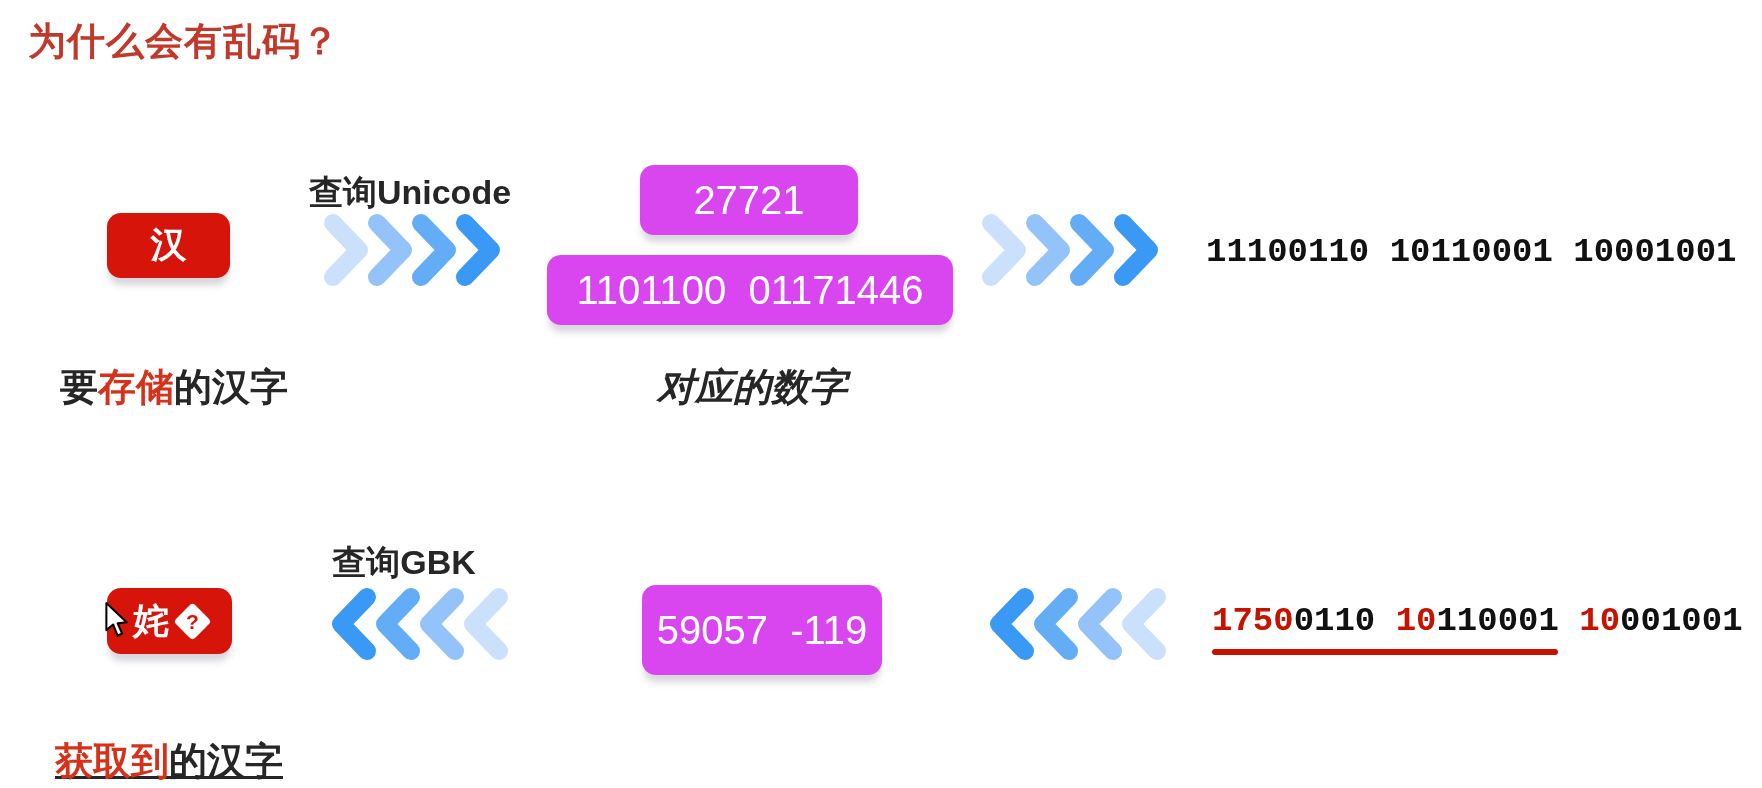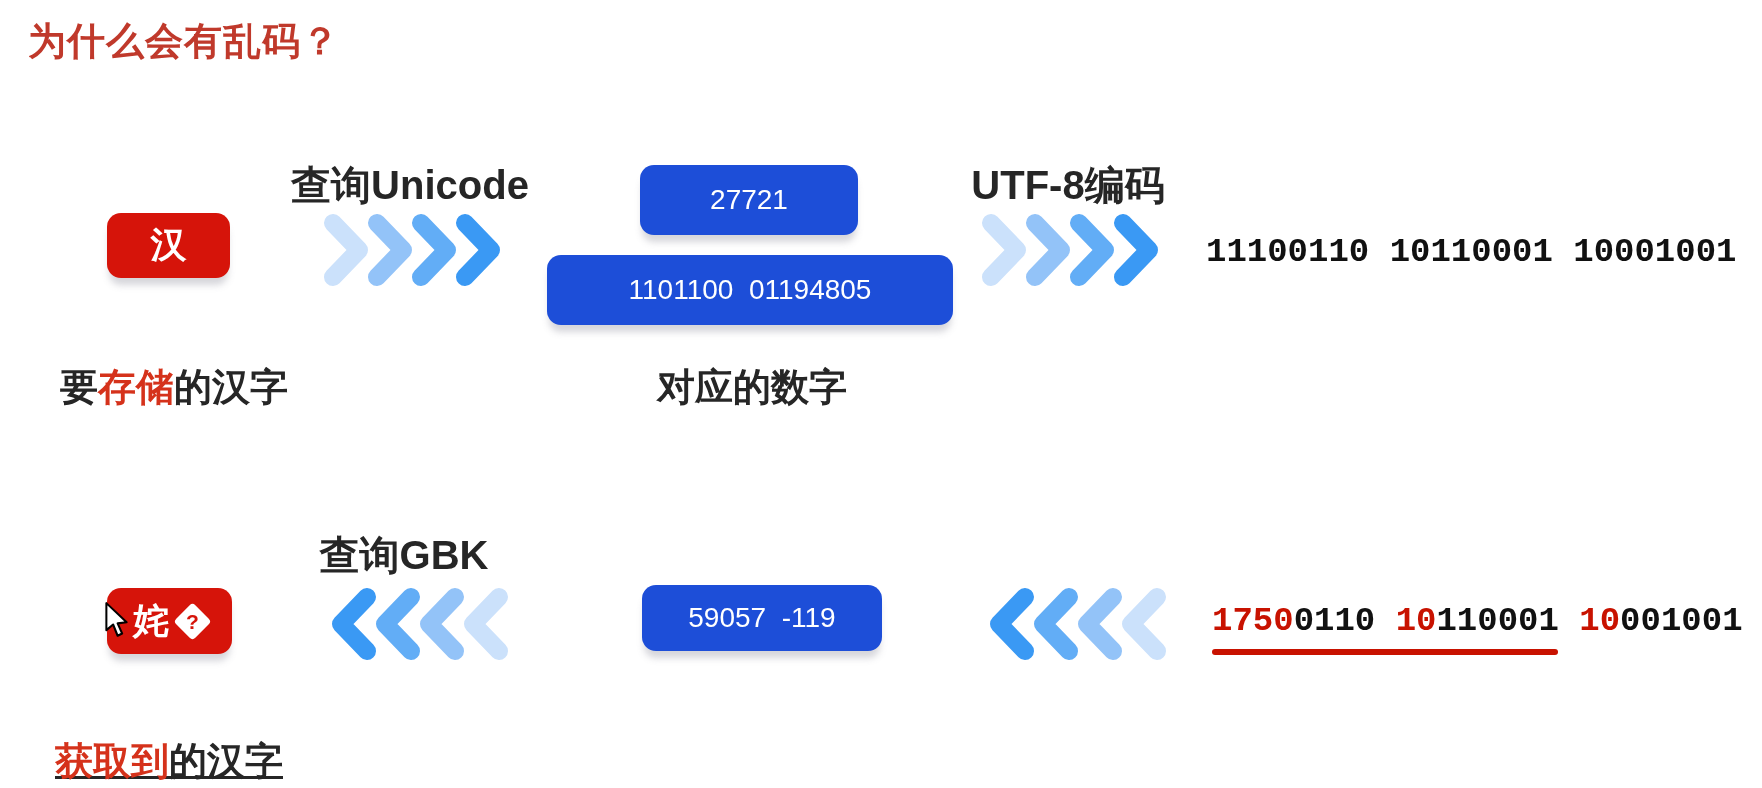--- a/index.html
+++ b/index.html
@@ -6,32 +6,32 @@
   .canvas{
     position:relative;width:1762px;height:788px;background:#ffffff;overflow:hidden;
     font-family:"Liberation Sans","DejaVu Sans",sans-serif;color:#262626;
   }
   .title{
     position:absolute;left:28px;top:16px;font-size:38px;font-weight:bold;
     color:#c0392b;letter-spacing:1px;
   }
   .step-label{
     position:absolute;width:176px;display:flex;justify-content:center;
-    font-size:40px;font-weight:bold;color:#262626;white-space:nowrap;
+    font-size:34px;font-weight:bold;color:#262626;white-space:nowrap;margin-top:12px;
   }
   .redbox{
     position:absolute;background:#d6140a;border-radius:14px;
     display:flex;align-items:center;justify-content:center;
     color:#ffffff;font-size:36px;font-weight:bold;
     box-shadow:0 9px 7px -2px rgba(120,120,135,0.30);
   }
   .orangebox{
-    position:absolute;background:#1d4ed8;border-radius:14px;
+    position:absolute;background:#d946ef;border-radius:14px;
     display:flex;align-items:center;justify-content:center;
-    color:#ffffff;font-size:28px;white-space:pre;
+    color:#ffffff;font-size:40px;white-space:pre;
     box-shadow:0 9px 7px -2px rgba(120,120,135,0.30);
   }
   .chev{position:absolute;width:180px;height:72px;}
   .mono{
     position:absolute;font-family:Liberation Mono, monospace;
     font-weight:bold;font-size:34px;color:#111111;white-space:pre;line-height:1;
   }
   .mono .r{color:#c81200;}
   .caption{
     position:absolute;font-size:38px;font-weight:bold;color:#262626;white-space:nowrap;
@@ -67,56 +67,55 @@
     <polyline points="55,9 81,36 55,63" fill="none" stroke-width="18" stroke-linecap="round" stroke-linejoin="round" stroke="#93c3f8"></polyline>
     <polyline points="99,9 125,36 99,63" fill="none" stroke-width="18" stroke-linecap="round" stroke-linejoin="round" stroke="#62adf6"></polyline>
     <polyline points="143,9 169,36 143,63" fill="none" stroke-width="18" stroke-linecap="round" stroke-linejoin="round" stroke="#3a99f4"></polyline>
   </svg>
 
   <div class="orangebox" style="left:640px;top:165px;width:218px;height:70px;">
     <span>27721</span>
   </div>
 
   <div class="orangebox" style="left:547px;top:255px;width:406px;height:70px;">
-    <span>1101100  01194805</span>
+    <span>1101100  01171446</span>
   </div>
 
-  <div class="step-label" style="left:980px;top:158px;">UTF-8编码</div>
 
   <svg class="chev" style="left:980px;top:214px;" viewBox="0 0 180 72">
     <polyline points="11,9 37,36 11,63" fill="none" stroke-width="18" stroke-linecap="round" stroke-linejoin="round" stroke="#cbe1fb"></polyline>
     <polyline points="55,9 81,36 55,63" fill="none" stroke-width="18" stroke-linecap="round" stroke-linejoin="round" stroke="#93c3f8"></polyline>
     <polyline points="99,9 125,36 99,63" fill="none" stroke-width="18" stroke-linecap="round" stroke-linejoin="round" stroke="#62adf6"></polyline>
     <polyline points="143,9 169,36 143,63" fill="none" stroke-width="18" stroke-linecap="round" stroke-linejoin="round" stroke="#3a99f4"></polyline>
   </svg>
 
   <div class="mono" style="left:1206px;top:235px;">11100110 10110001 10001001</div>
 
   <div class="caption" style="left:60px;top:362px;text-align:center;">
     <span>要</span><span class="accent">存储</span><span>的汉字</span>
   </div>
-  <div class="caption" style="left:657px;top:362px;">对应的数字</div>
+  <div class="caption" style="left:657px;top:362px;font-style:italic;">对应的数字</div>
 
   <div class="step-label" style="left:316px;top:528px;">查询GBK</div>
 
   <div class="redbox" style="left:107px;top:588px;width:125px;height:66px;">
     <span>姹</span>
     <span class="fffd">
         <span>?</span>
       </span>
   </div>
 
   <svg class="chev" style="left:330px;top:588px;" viewBox="0 0 180 72">
     <polyline points="37,9 11,36 37,63" fill="none" stroke-width="18" stroke-linecap="round" stroke-linejoin="round" stroke="#3a99f4"></polyline>
     <polyline points="81,9 55,36 81,63" fill="none" stroke-width="18" stroke-linecap="round" stroke-linejoin="round" stroke="#62adf6"></polyline>
     <polyline points="125,9 99,36 125,63" fill="none" stroke-width="18" stroke-linecap="round" stroke-linejoin="round" stroke="#93c3f8"></polyline>
     <polyline points="169,9 143,36 169,63" fill="none" stroke-width="18" stroke-linecap="round" stroke-linejoin="round" stroke="#cbe1fb"></polyline>
   </svg>
 
-  <div class="orangebox" style="left:642px;top:585px;width:240px;height:66px;">
+  <div class="orangebox" style="left:642px;top:585px;width:240px;height:90px;">
     <span>59057  -119</span>
   </div>
 
 
   <svg class="chev" style="left:988px;top:588px;" viewBox="0 0 180 72">
     <polyline points="37,9 11,36 37,63" fill="none" stroke-width="18" stroke-linecap="round" stroke-linejoin="round" stroke="#3a99f4"></polyline>
     <polyline points="81,9 55,36 81,63" fill="none" stroke-width="18" stroke-linecap="round" stroke-linejoin="round" stroke="#62adf6"></polyline>
     <polyline points="125,9 99,36 125,63" fill="none" stroke-width="18" stroke-linecap="round" stroke-linejoin="round" stroke="#93c3f8"></polyline>
     <polyline points="169,9 143,36 169,63" fill="none" stroke-width="18" stroke-linecap="round" stroke-linejoin="round" stroke="#cbe1fb"></polyline>
   </svg>

